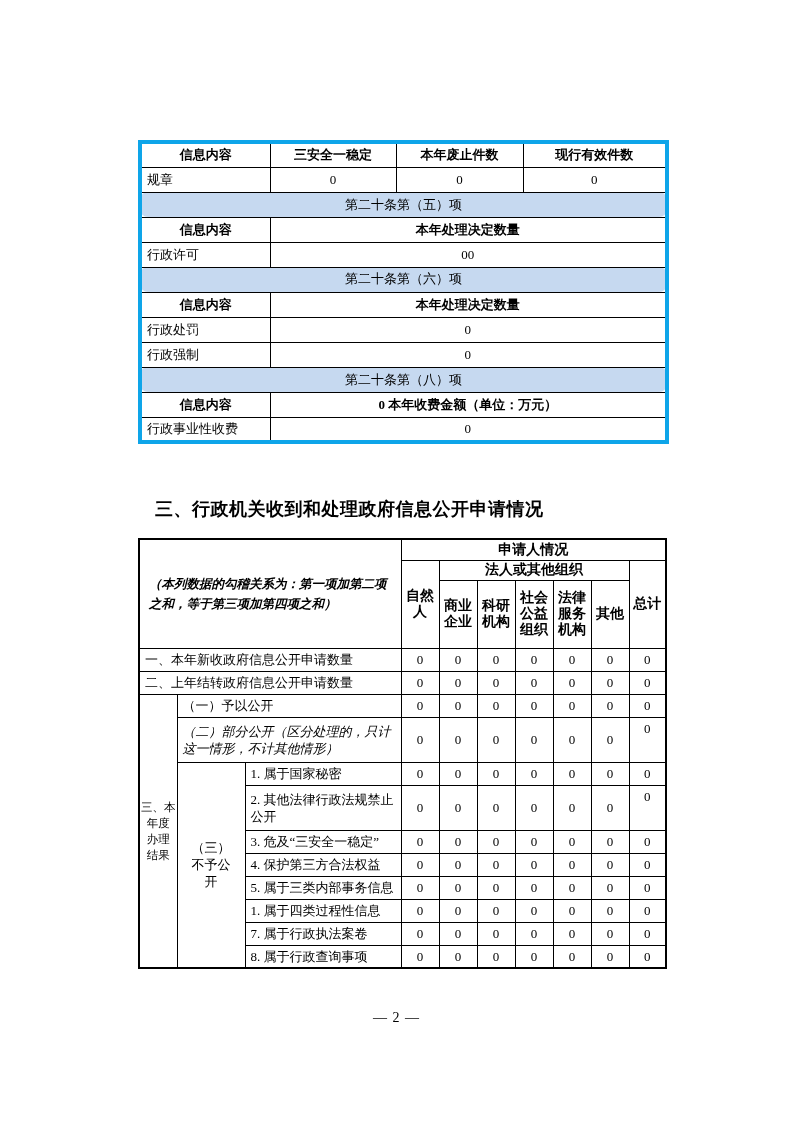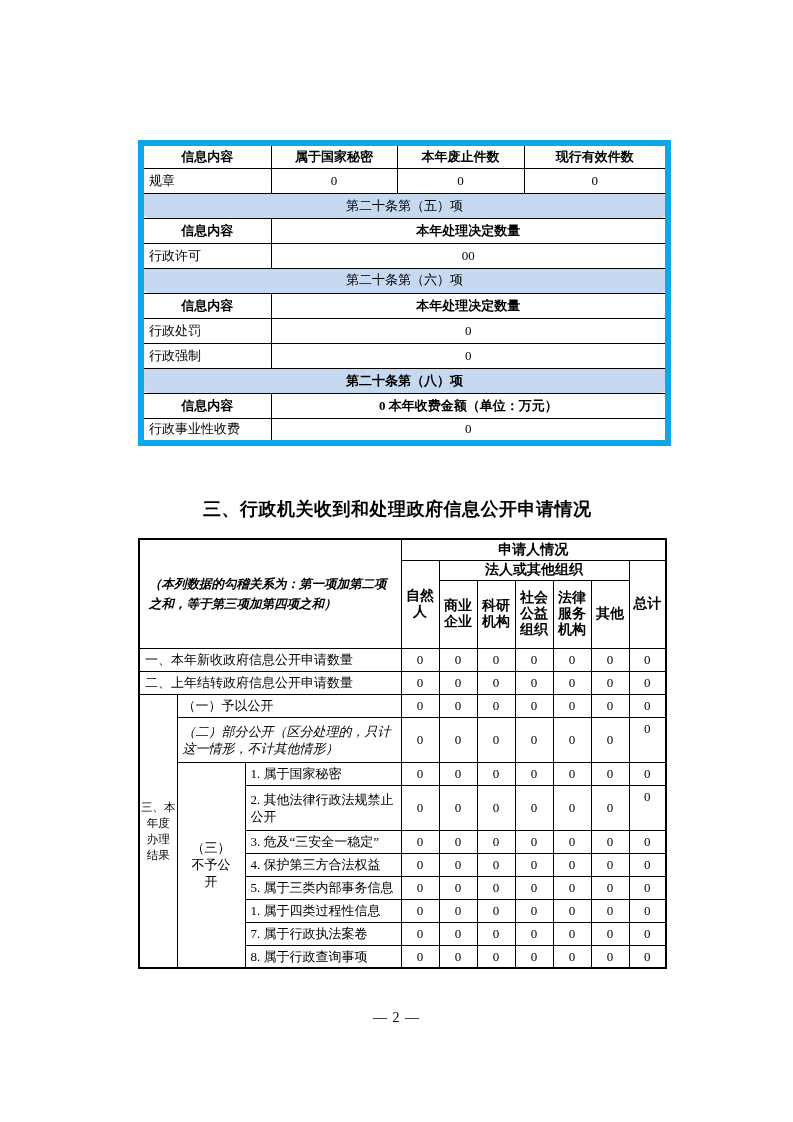--- a/index.html
+++ b/index.html
@@ -9,32 +9,32 @@
     font-family: "Liberation Serif", "DejaVu Serif", serif;
     color: #000000;
     overflow: hidden;
   }
   body { position: relative; }
 
   table { border-collapse: collapse; table-layout: fixed; position: absolute; background: #fff; }
   td { border: 1px solid #000; overflow: hidden; vertical-align: middle; }
 
   
-  #t1 { left: 138px; top: 140px; width: 527px; border: 6px solid #0ea5e9; }
+  #t1 { left: 138px; top: 140px; width: 527px; border: 4px solid #0ea5e9; }
   #t1 td { height: 25px; font-size: 13px; text-align: center; padding: 0 4px; line-height: 16px; }
   #t1 td.lbl { text-align: left; padding-left: 5px; margin-left: 11px; }
   #t1 tr.hdr td { font-weight: bold; }
   #t1 tr.band td { background: #C6D9F0; font-weight: normal; border-radius: 8px; }
 
   
   #heading {
     position: absolute; left: 155px; top: 496px;
     font-family: "Liberation Sans", "DejaVu Sans", sans-serif;
     font-weight: bold; font-size: 18px; letter-spacing: 0.5px;
-    line-height: 26px; white-space: nowrap; margin-left: 48px;
+    line-height: 26px; white-space: nowrap;
   }
 
   
   #t2 { left: 138px; top: 538px; width: 527px; border: 2px solid #000; }
   #t2 td { font-size: 13px; text-align: center; padding: 1px 3px; line-height: 17px; }
   #t2 tr.hA td { height: 21px; }
   #t2 tr.hB td { height: 20px; }
   #t2 tr.hC td { height: 68px; }
   #t2 tr.r  td { height: 23px; }
   #t2 tr.r2 td { height: 45px; }
@@ -63,21 +63,21 @@
 <table id="t1">
   <colgroup>
       <col style="width:130px">
       <col style="width:126px">
       <col style="width:127px">
       <col style="width:144px">
     </colgroup>
   <tbody>
       <tr class="hdr">
     <td>信息内容</td>
-    <td>属于国家秘密</td>
+    <td>三安全一稳定</td>
     <td>本年废止件数</td>
     <td>现行有效件数</td>
   </tr>
   <tr>
     <td class="lbl">规章</td>
     <td>0</td>
     <td>0</td>
     <td>0</td>
   </tr>
 
@@ -103,21 +103,21 @@
   <tr>
     <td class="lbl">行政处罚</td>
     <td colspan="3">0</td>
   </tr>
   <tr>
     <td class="lbl">行政强制</td>
     <td colspan="3">0</td>
   </tr>
 
   <tr class="band">
-    <td colspan="4" style="background: rgb(198, 217, 240); font-weight: bold;">第二十条第（八）项</td>
+    <td colspan="4" style="background: rgb(198, 217, 240);">第二十条第（八）项</td>
   </tr>
   <tr class="hdr">
     <td>信息内容</td>
     <td colspan="3">0 本年收费金额（单位：万元）</td>
   </tr>
   <tr>
     <td class="lbl">行政事业性收费</td>
     <td colspan="3">0</td>
   </tr>
 </tbody>

